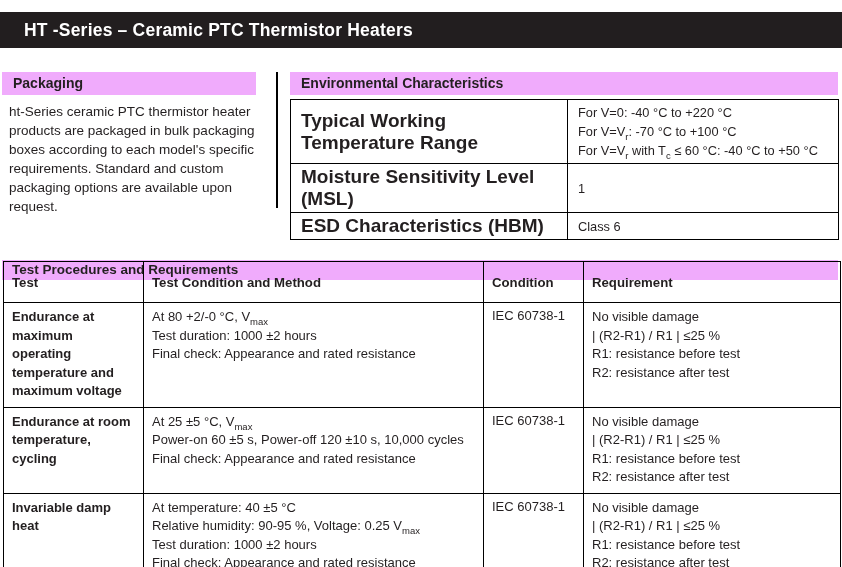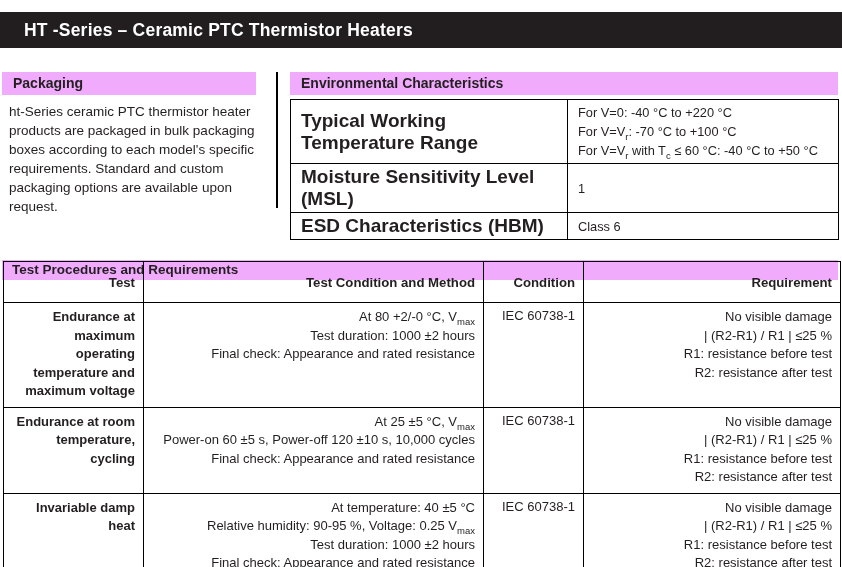--- a/index.html
+++ b/index.html
@@ -70,21 +70,21 @@
     font-size:13.5px; padding-left:10px;margin-top:28px;
   }
   .test-table {
     position:absolute; top:261px; left:3px;
     width:837px;
     border-collapse:collapse;
     table-layout:fixed;
   }
   .test-table th, .test-table td {
     border:1.5px solid #000000;
-    text-align:right;
+    text-align:left;
   }
   .test-table th {
     height:41px;
     vertical-align:middle;
     font-size:13.2px;
     padding:0 8px;
   }
   .test-table td {
     vertical-align:top;
     font-size:13px;

